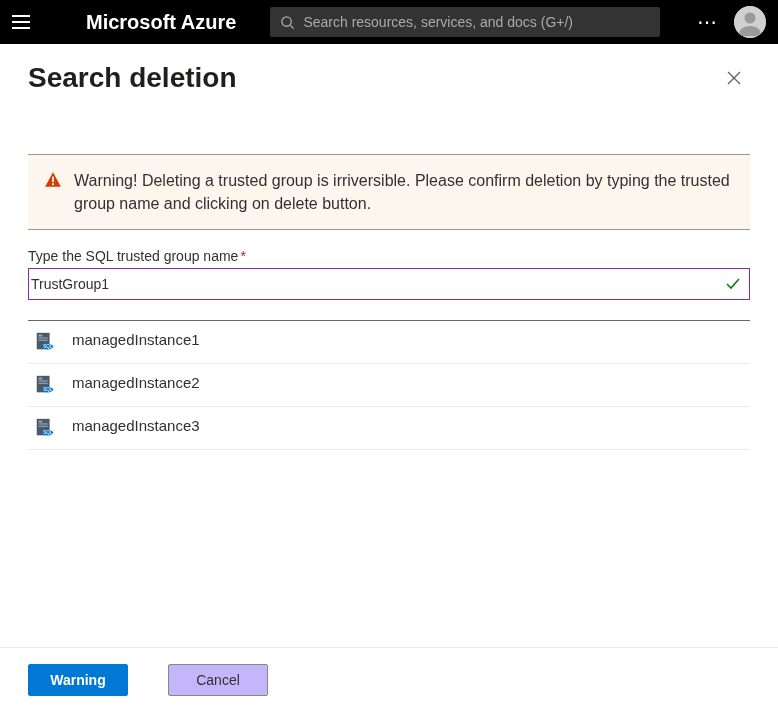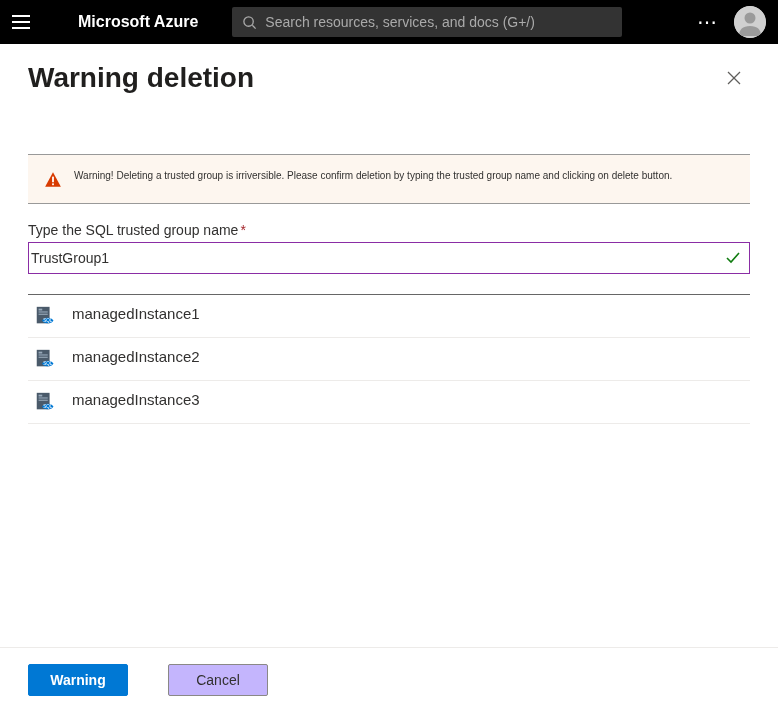--- a/index.html
+++ b/index.html
@@ -30,23 +30,23 @@
     }
     .hamburger span {
       display: block;
       height: 2px;
       background: #fff;
       width: 18px;
     }
     .brand {
       color: #fff;
       font-weight: 600;
-      font-size: 16px;
+      font-size: 20px;
       margin-right: 20px;
-      margin-left: 32px;
+      margin-left: 40px;
       text-align: right;
     }
     .searchbox {
       background: #333;
       height: 30px;
       border-radius: 2px;
       display: flex;
       align-items: center;
       padding: 0 10px;
       flex: 0 0 390px;
@@ -119,21 +119,21 @@
       margin-top: 50px;
       margin-bottom: 18px;
     }
     .warning-icon {
       flex-shrink: 0;
       width: 18px;
       height: 18px;
       margin-top: 2px;
     }
     .warning-text {
-      font-size: 10px;
+      font-size: 16px;
       line-height: 1.45;
       color: #323130;
     }
     .field-label {
       font-size: 14px;
       color: #323130;
       margin-bottom: 4px;
     }
     .req { color: #a4262c; margin-left: 2px; }
     .text-input-wrap {
@@ -228,21 +228,21 @@
       <svg width="32" height="32" viewBox="0 0 32 32">
         <circle cx="16" cy="16" r="16" fill="#d0d0d0"></circle>
         <circle cx="16" cy="12" r="5.5" fill="#9a9a9a"></circle>
         <path d="M 5 30 Q 5 20 16 20 Q 27 20 27 30 Z" fill="#9a9a9a"></path>
       </svg>
     </div>
   </div>
 </div>
 
 <div class="panel-header">
-  <div class="panel-title">Warning deletion</div>
+  <div class="panel-title">Search deletion</div>
   <div class="close-btn">
     <svg width="14" height="14" viewBox="0 0 14 14">
       <line x1="1" y1="1" x2="13" y2="13" stroke="#605e5c" stroke-width="1.2"></line>
       <line x1="13" y1="1" x2="1" y2="13" stroke="#605e5c" stroke-width="1.2"></line>
     </svg>
   </div>
 </div>
 
 <div class="content">
   <div class="warning-box">

